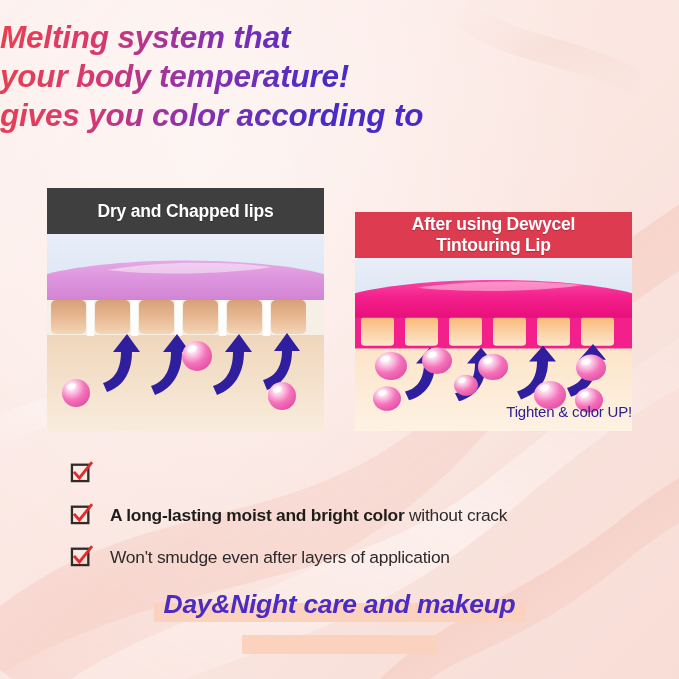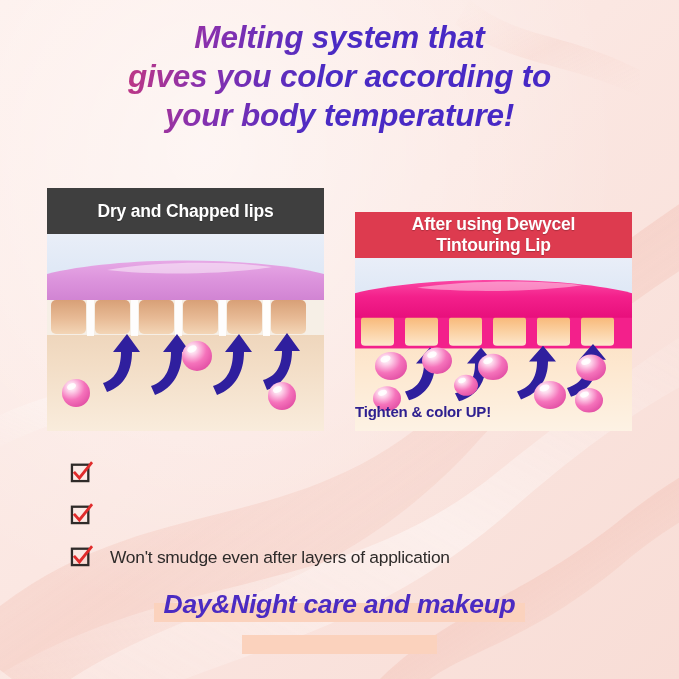--- a/index.html
+++ b/index.html
@@ -16,21 +16,20 @@
     background:
       linear-gradient(135deg,#fdeeea 0%,#fbe7e2 45%,#f8ddd6 100%);
   }
   .bg-swirls{position:absolute;inset:0;opacity:.75;}
   .bg-vig{position:absolute;inset:0;
     background:radial-gradient(ellipse at 30% 22%,rgba(255,255,255,.55) 0%,rgba(255,255,255,0) 62%);}
 
   
   .headline{
     position:absolute;left:0;right:0;top:18px;
-    text-align:center;
     font-size:31.5px;line-height:39px;
     font-weight:bold;font-style:italic;
     letter-spacing:-.2px;
     background:linear-gradient(100deg,#e8414e 0%,#d93a6e 14%,#8a31ad 30%,#4a2bc4 48%,#4526c6 100%);
     -webkit-background-clip:text;background-clip:text;
     color:transparent;-webkit-text-fill-color:transparent;
   }
   .headline .l{display:block;white-space:nowrap;}
 
   
@@ -45,22 +44,22 @@
     height:46px;flex:none;
     text-shadow:0 1px 1px rgba(0,0,0,.22);
   }
   .phead.dark{background:#3f3f3f;}
   .phead.red{background:#dd3b4f;margin-top:24px;}
 
   .fig{position:relative;flex:1;overflow:hidden;background:#fdf0e4;}
   .fig svg{display:block;width:100%;height:100%;}
 
   .figcap{
-    position:absolute;left:0;right:0;bottom:11px;text-align:left;
-    font-size:15px;font-weight:bold;color:#2f2090;
+    position:absolute;left:8px;right:0;bottom:11px;text-align:right;
+    font-size:15px;font-weight:normal;color:#2f2090;
     letter-spacing:-.2px;
   }
 
   
   .bullets{position:absolute;left:70px;top:452px;width:560px;}
   .brow{display:flex;align-items:center;height:42px;}
   .cbx{width:23px;height:23px;flex:none;margin-right:17px;position:relative;top:-1px;}
   .btext{font-size:17.4px;color:#2e2b2a;letter-spacing:-.25px;white-space:nowrap;}
   .btext b{font-weight:bold;color:#1f1d1c;}
 
@@ -105,22 +104,22 @@
       <path d="M-40,700 C160,560 330,610 500,470 C600,390 670,340 740,300 L740,355 C650,400 590,440 500,520 C340,655 200,650 60,740 Z" fill="url(#sw2)"></path>
       <path d="M380,679 C450,610 520,600 620,520 C660,488 690,470 720,455 L720,500 C680,520 650,540 620,566 C530,640 470,650 430,679 Z" fill="url(#sw)"></path>
       <path d="M-30,430 C60,380 120,390 200,350 L200,378 C130,412 70,408 -10,452 Z" fill="url(#sw2)" opacity=".7"></path>
       <path d="M470,0 C520,40 560,30 640,70 L640,96 C560,60 510,66 455,24 Z" fill="url(#sw)" opacity=".6"></path>
     </svg>
   </div>
   <div class="bg-vig"></div>
 
   <div class="headline">
     <span class="l">Melting system that</span>
+    <span class="l">your body temperature!</span>
     <span class="l">gives you color according to</span>
-    <span class="l">your body temperature!</span>
   </div>
 
   <div class="panels">
 
     <div class="panel">
       <div class="phead dark">
         <span>Dry and Chapped lips</span>
       </div>
       <div class="fig">
         <svg viewBox="0 0 277 197" preserveAspectRatio="none" xmlns="http://www.w3.org/2000/svg">
@@ -291,20 +290,21 @@
       </span>
     </div>
 
     <div class="brow">
       <span class="cbx">
         <svg viewBox="0 0 26 26" xmlns="http://www.w3.org/2000/svg">
           <rect x="2.2" y="4.2" width="18.5" height="18.5" fill="none" stroke="#2f2b29" stroke-width="2.6"></rect>
           <path d="M5.5,13.5 L10.6,19.2 L24,2.6" fill="none" stroke="#e02b2b" stroke-width="3.2" stroke-linecap="square"></path>
         </svg>
       </span>
+      <span class="btext"><b>A long-lasting moist and bright color</b><span> without crack</span></span>
     </div>
 
     <div class="brow">
       <span class="cbx">
         <svg viewBox="0 0 26 26" xmlns="http://www.w3.org/2000/svg">
           <rect x="2.2" y="4.2" width="18.5" height="18.5" fill="none" stroke="#2f2b29" stroke-width="2.6"></rect>
           <path d="M5.5,13.5 L10.6,19.2 L24,2.6" fill="none" stroke="#e02b2b" stroke-width="3.2" stroke-linecap="square"></path>
         </svg>
       </span>
       <span class="btext"><b></b><span>Won't smudge even after layers of application</span></span>

